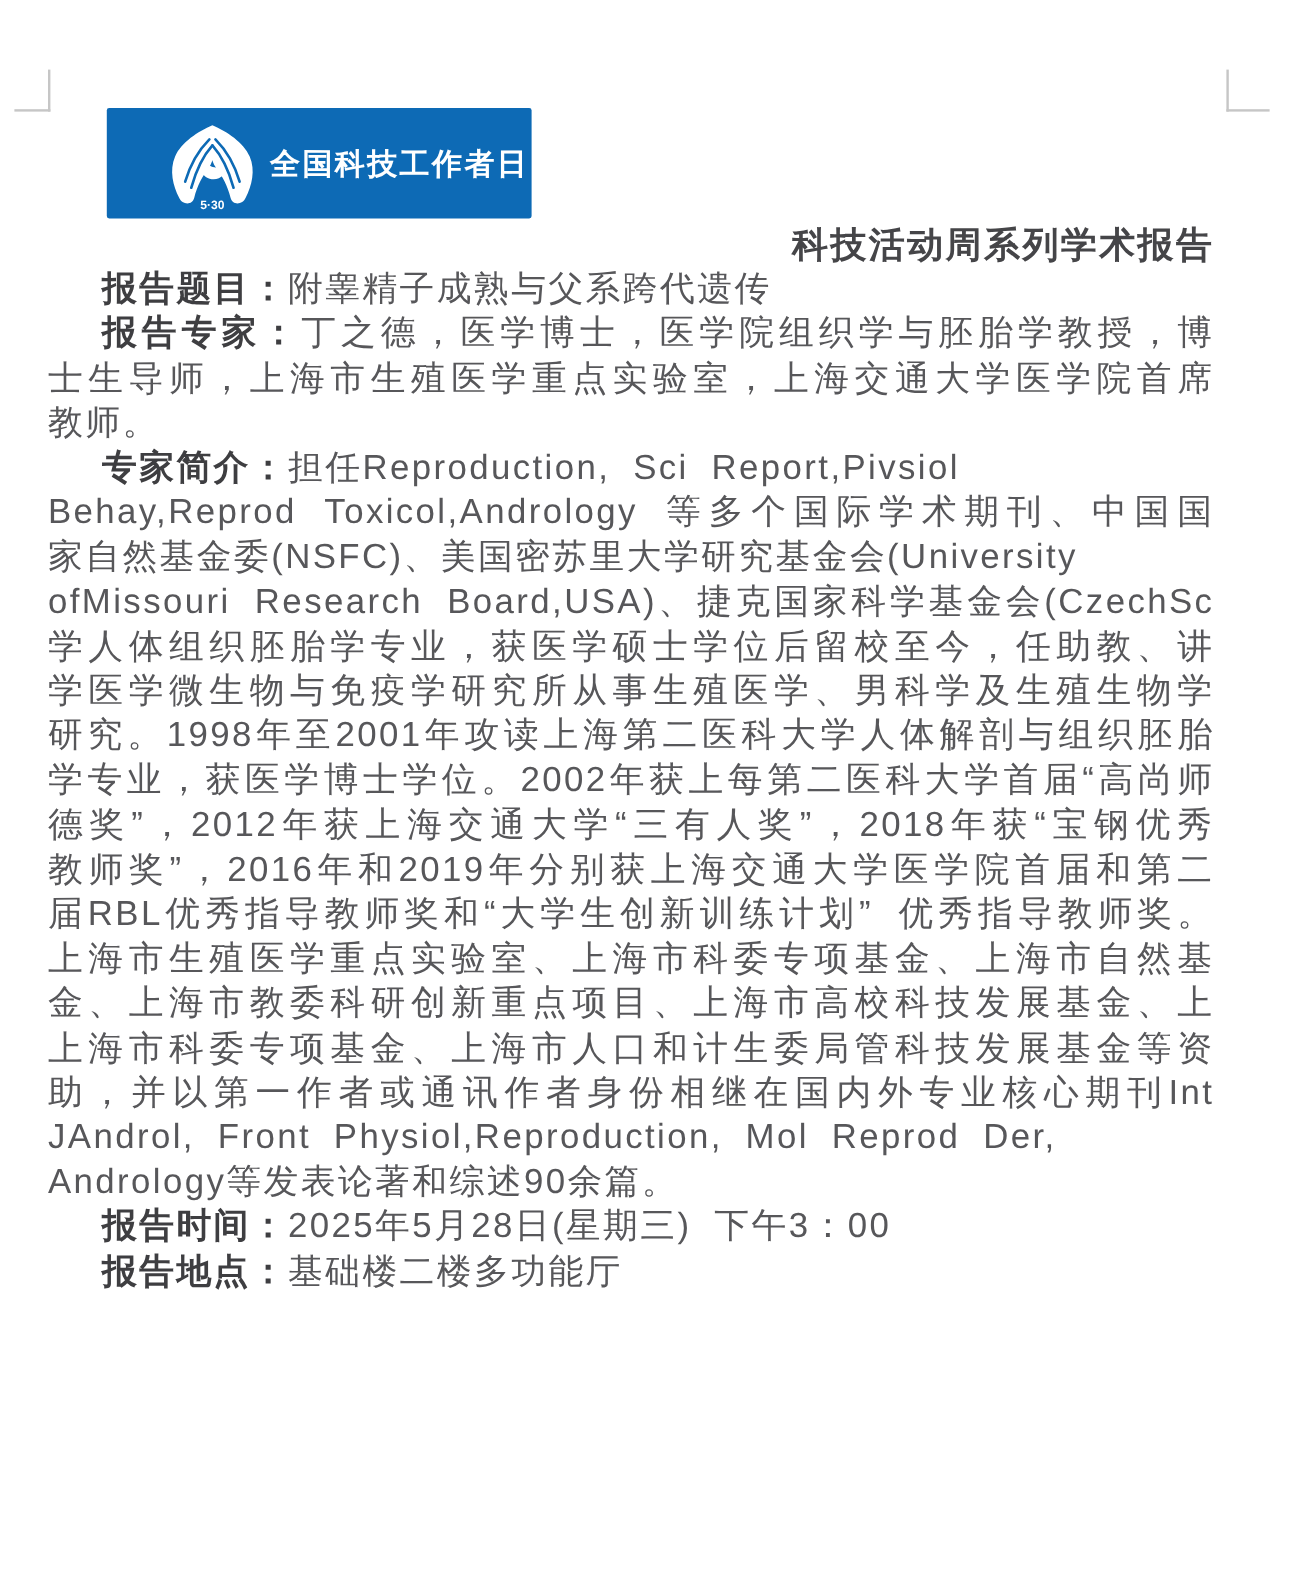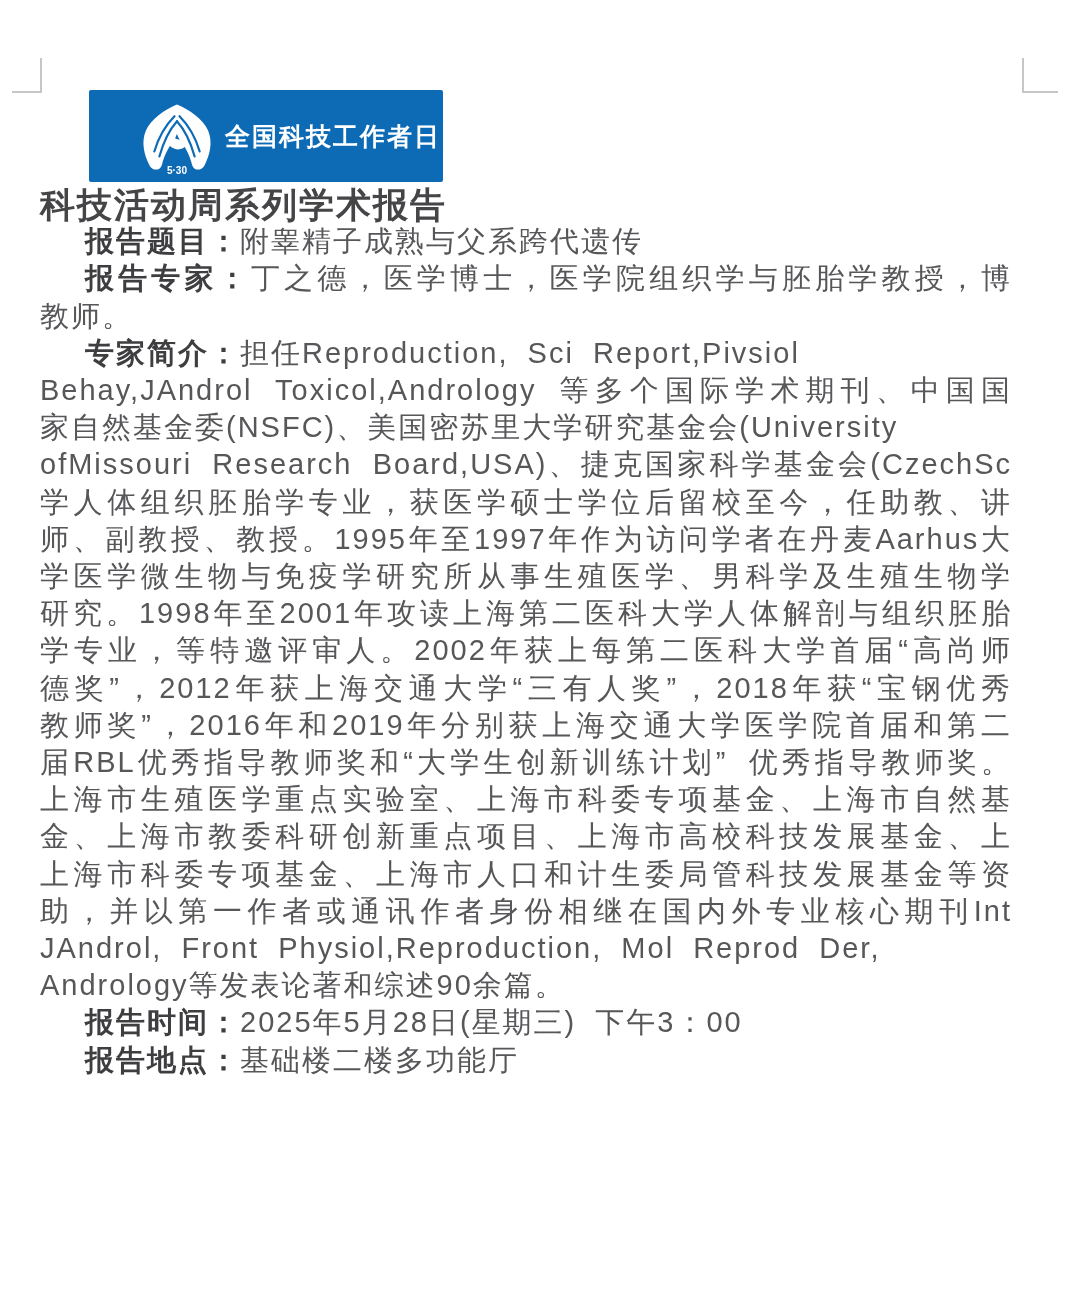--- a/index.html
+++ b/index.html
@@ -31,21 +31,21 @@
     color:#ffffff;font-size:25px;font-weight:700;
     letter-spacing:2px;margin-left:6px;white-space:nowrap;
   }
   
   .doc{
     position:absolute;left:40px;top:186px;width:972px;
     color:var(--body,#57575a);
     font-size:29px;line-height:37.2px;letter-spacing:2px;
   }
   .doc-title{
-    text-align:left;font-weight:700;font-size:35px;
+    text-align:right;font-weight:700;font-size:30px;
     color:var(--title,#454548);
   }
   .line{word-spacing:9px;white-space:pre-wrap;}
   .line.ind{text-indent:45px;}
   .line.j{text-align:justify;text-align-last:justify;}
   .line b{font-weight:700;color:var(--label,#3e3e41);letter-spacing:2px;}
 </style>
 </head>
 <body style="--banner: #0d6ab5; --body: #57575a; --label: #3e3e41; --title: #454548; --corner: #c6c6c6;">
 
@@ -72,30 +72,30 @@
     <text x="50" y="89" text-anchor="middle" font-size="12" font-weight="bold" fill="#ffffff">5·30</text>
   </svg>
   <span class="banner-label">全国科技工作者日</span>
 </div>
 
 <div class="doc">
   <div class="doc-title">科技活动周系列学术报告</div>
   <div>
       <div class="line ind"><b>报告题目：</b>附睾精子成熟与父系跨代遗传</div>
       <div class="line ind j"><b>报告专家：</b>丁之德，医学博士，医学院组织学与胚胎学教授，博</div>
+      <div class="line j">士生导师，上海市生殖医学重点实验室，上海交通大学医学院首席</div>
       <div class="line">教师。</div>
       <div class="line ind"><b>专家简介：</b>担任Reproduction, Sci Report,Pivsiol</div>
-      <div class="line j">Behay,JAndrol Toxicol,Andrology 等多个国际学术期刊、中国国</div>
+      <div class="line j">Behay,Reprod Toxicol,Andrology 等多个国际学术期刊、中国国</div>
       <div class="line">家自然基金委(NSFC)、美国密苏里大学研究基金会(University</div>
       <div class="line j">ofMissouri Research Board,USA)、捷克国家科学基金会(CzechSc</div>
       <div class="line j">学人体组织胚胎学专业，获医学硕士学位后留校至今，任助教、讲</div>
-      <div class="line j">师、副教授、教授。1995年至1997年作为访问学者在丹麦Aarhus大</div>
       <div class="line j">学医学微生物与免疫学研究所从事生殖医学、男科学及生殖生物学</div>
       <div class="line j">研究。1998年至2001年攻读上海第二医科大学人体解剖与组织胚胎</div>
-      <div class="line j">学专业，等特邀评审人。2002年获上每第二医科大学首届“高尚师</div>
+      <div class="line j">学专业，获医学博士学位。2002年获上每第二医科大学首届“高尚师</div>
       <div class="line j">德奖”，2012年获上海交通大学“三有人奖”，2018年获“宝钢优秀</div>
       <div class="line j">教师奖”，2016年和2019年分别获上海交通大学医学院首届和第二</div>
       <div class="line j">届RBL优秀指导教师奖和“大学生创新训练计划” 优秀指导教师奖。</div>
       <div class="line j">上海市生殖医学重点实验室、上海市科委专项基金、上海市自然基</div>
       <div class="line j">金、上海市教委科研创新重点项目、上海市高校科技发展基金、上</div>
       <div class="line j">上海市科委专项基金、上海市人口和计生委局管科技发展基金等资</div>
       <div class="line j">助，并以第一作者或通讯作者身份相继在国内外专业核心期刊Int</div>
       <div class="line">JAndrol, Front Physiol,Reproduction, Mol Reprod Der,</div>
       <div class="line">Andrology等发表论著和综述90余篇。</div>
       <div class="line ind"><b>报告时间：</b>2025年5月28日(星期三) 下午3：00</div>

